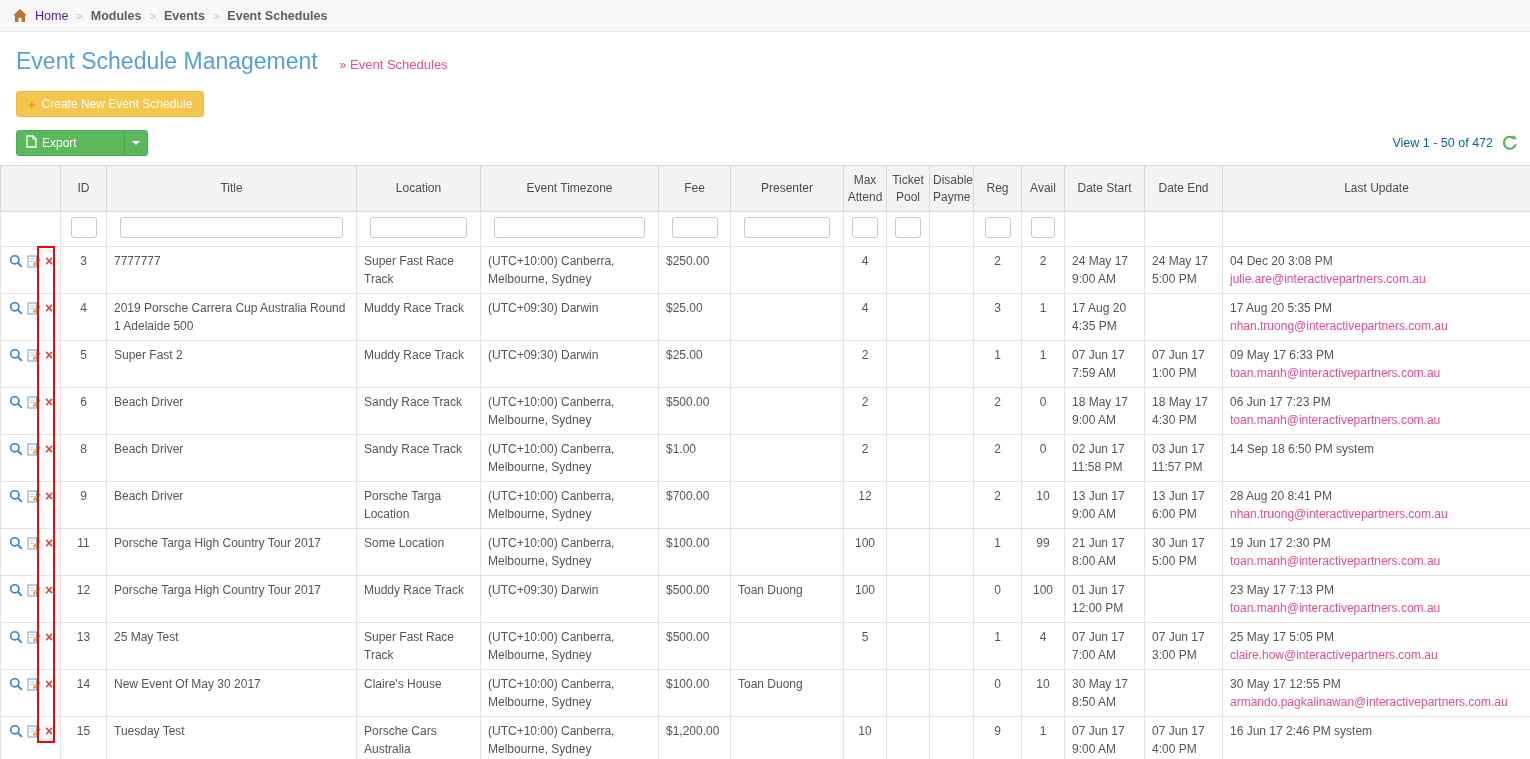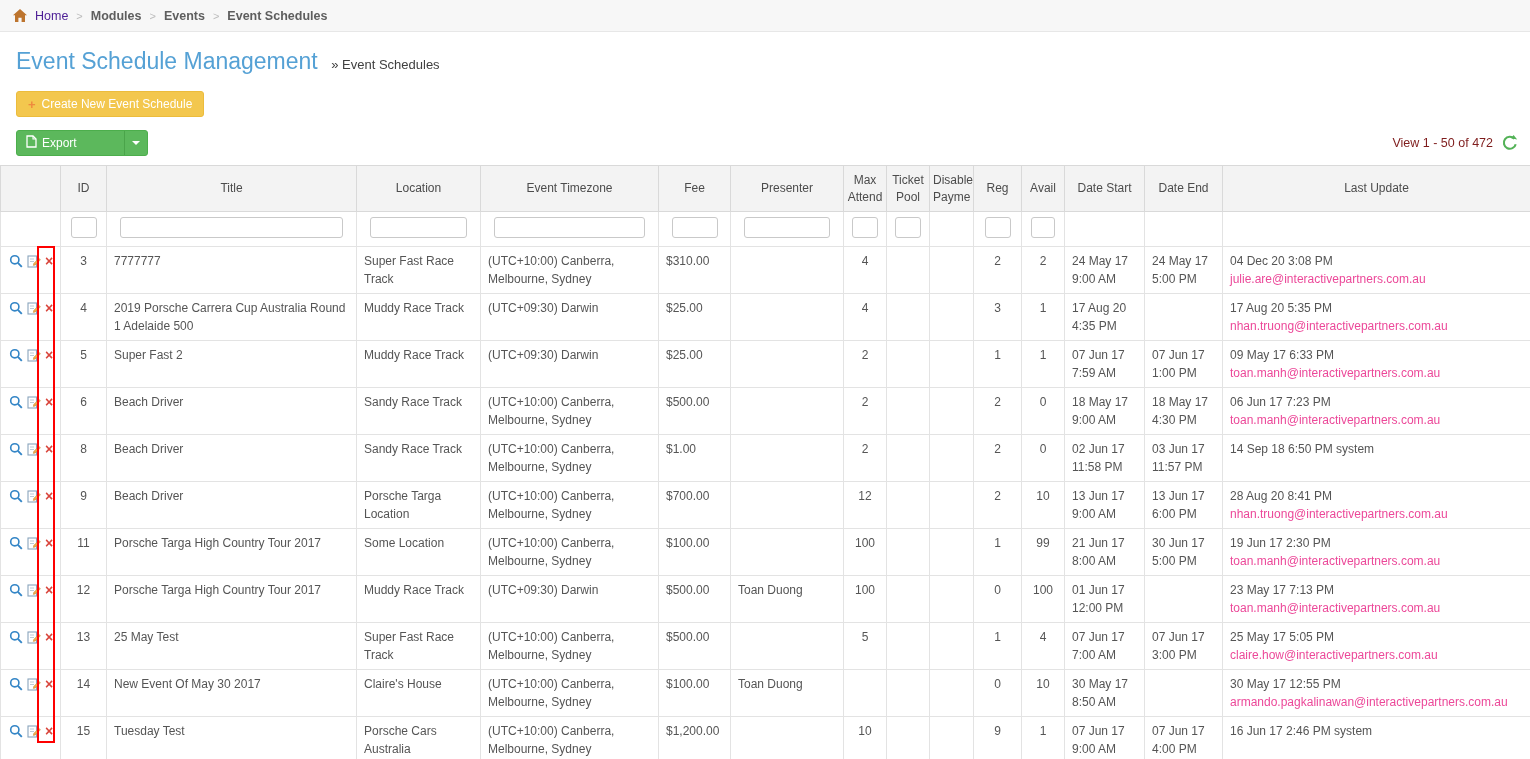--- a/index.html
+++ b/index.html
@@ -11,36 +11,36 @@
   .breadcrumb { height:32px; background:#f7f7f7; border-bottom:1px solid #e7e7e7;
     display:flex; align-items:center; padding:0 13px; gap:8px; font-size:12.5px; color:#5e5e5e; }
   .breadcrumb a { color:#4c1d95; text-decoration:none; cursor:pointer; }
   .crumb { color:#5e5e5e; cursor:pointer;font-weight:bold; }
   .crumb-sep { color:#bcbcbc; font-size:11px; }
   .home-icon svg { display:block; }
 
   
   .page-head { padding:16px 16px 4px; }
   .page-title { font-size:23px; color:#55a1d5; font-weight:400; }
-  .page-sub { font-size:13px; color:#404040; margin-left:9px; }
+  .page-sub { font-size:13px; color:#ec4899; margin-left:17px; }
 
   
   .btn-create { display:inline-flex; align-items:center; gap:6px; margin:12px 0 0 16px;
     background:#f3c74e; border:1px solid #ecbc3c; color:#fff; font-size:12px;
     padding:5px 11px; border-radius:3px; cursor:pointer; }
   .btn-create .plus { color:#ee8a3e; font-weight:700; font-size:13px; line-height:1; }
 
   
   .toolbar { display:flex; justify-content:space-between; align-items:center; padding:13px 12px 9px 16px; }
   .btn-export { display:inline-flex; background:#5cb85c; border:1px solid #4cae4c;
     border-radius:3px; color:#fff; font-size:12px; overflow:hidden; cursor:pointer;gap:38px; }
   .btn-export .main-seg { display:flex; align-items:center; gap:5px; padding:4px 9px; }
   .btn-export .caret-seg { padding:4px 7px; border-left:1px solid #4aa44a; display:flex; align-items:center; cursor:pointer; }
   .caret { width:0; height:0; border-left:4px solid transparent; border-right:4px solid transparent; border-top:4px solid #fff; }
-  .view-info { display:flex; align-items:center; gap:9px; color:#7f1d1d; font-size:12.5px; }
+  .view-info { display:flex; align-items:center; gap:9px; color:#0369a1; font-size:12.5px; }
   .refresh-icon { cursor:pointer; display:flex; }
 
   
   .grid-wrap { position:relative; }
   table#grid { width:1530px; table-layout:fixed; border-collapse:collapse; font-size:12px; color:#555; }
   #grid th { background:#f3f3f3; border:1px solid #d9d9d9; height:46px; font-weight:400;
     color:#4c4c4c; text-align:center; padding:4px 3px; line-height:1.35; cursor:pointer; }
   .filter-cell { border:1px solid #dedede; background:#fff; text-align:center; padding:6px 4px; height:35px; }
   input.filter { height:21px; border:1px solid #c9c9c9; border-radius:3px; width:calc(100% - 12px);
     padding:0 4px; font-size:11px; outline:none; }
@@ -192,21 +192,21 @@
                     <path d="M6.8 9.4 L11.9 4.3 L13.4 5.8 L8.3 10.9 L6.3 11.4 Z" fill="#f0ad4e" stroke="#c98f35" stroke-width="0.6"></path>
                   </svg>
                 </span>
                 <span class="icon-btn delete-x">×</span>
               </div>
             </td>
             <td class="ta-c">3</td>
             <td>7777777</td>
             <td>Super Fast Race Track</td>
             <td>(UTC+10:00) Canberra, Melbourne, Sydney</td>
-            <td>$310.00</td>
+            <td>$250.00</td>
             <td></td>
             <td class="ta-c">4</td>
             <td class="ta-c"></td>
             <td class="ta-c"></td>
             <td class="ta-c">2</td>
             <td class="ta-c">2</td>
             <td>
               <div>24 May 17</div>
               <div>9:00 AM</div>
             </td>

